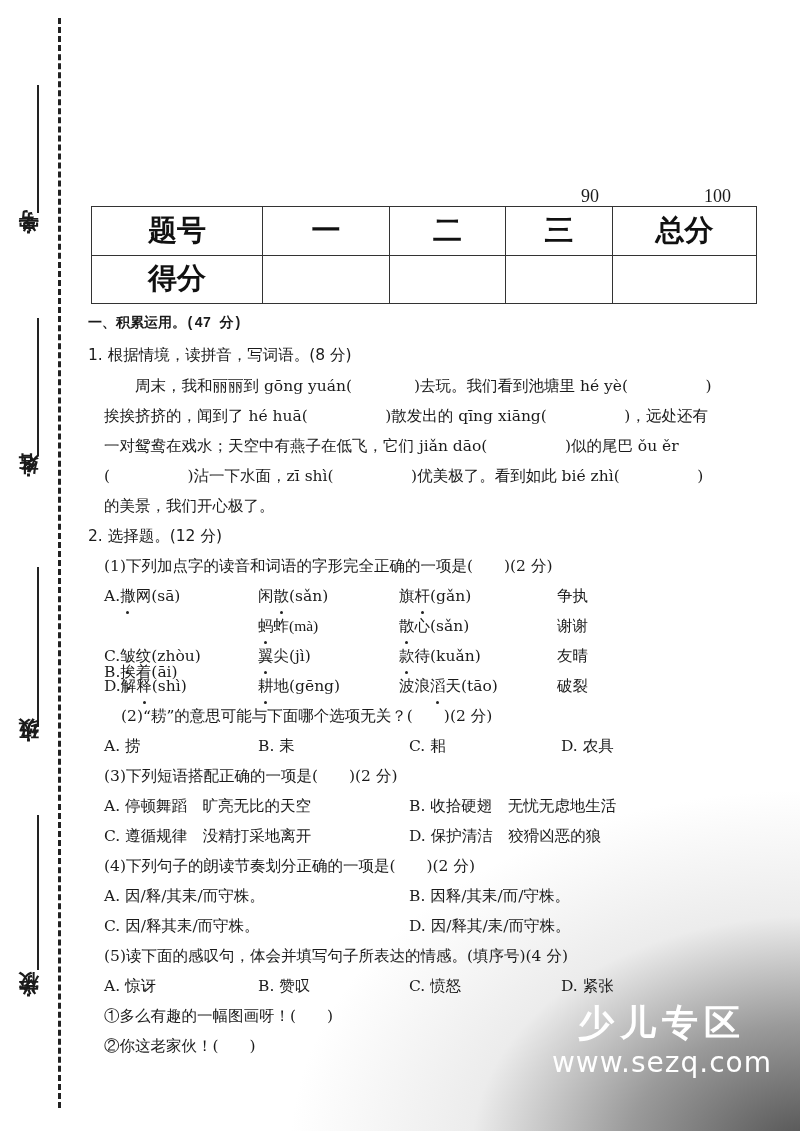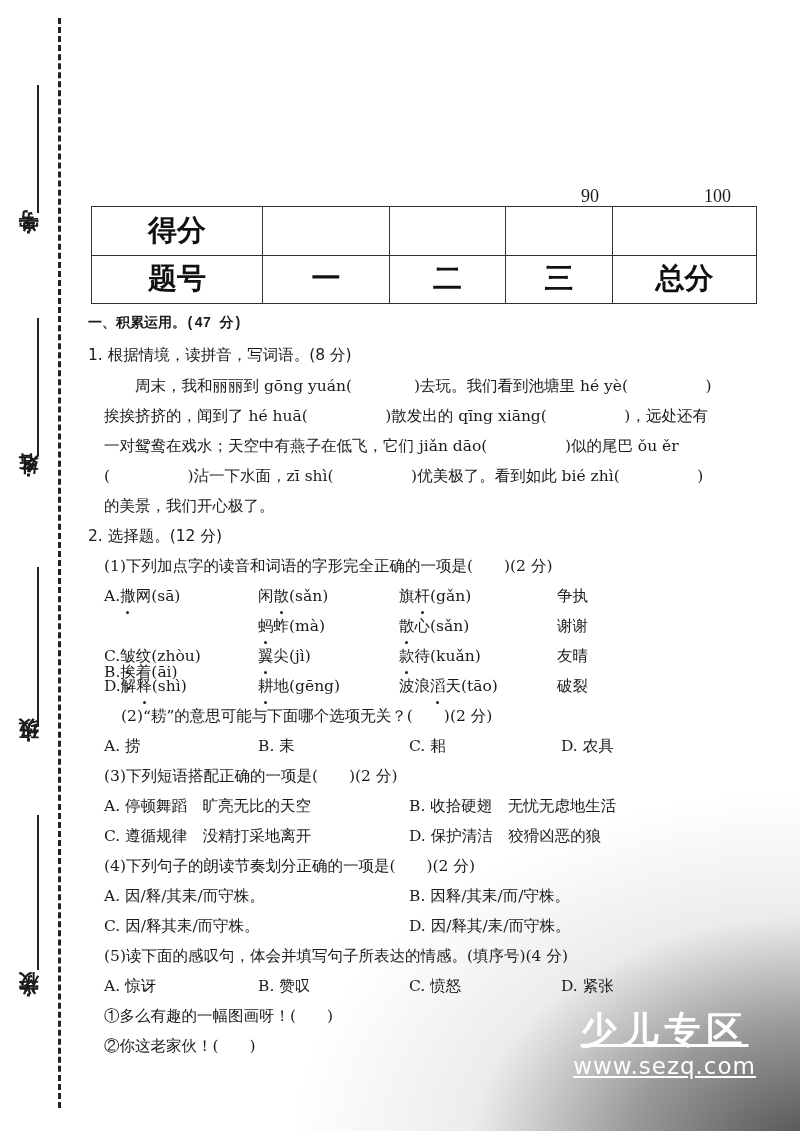--- a/index.html
+++ b/index.html
@@ -43,26 +43,25 @@
   .line { position: absolute; white-space: pre; }
   .sec-title { font-family: Liberation Mono, monospace; font-size: 14px; font-weight: bold; }
   .q-title { font-family: "DejaVu Sans", sans-serif; font-size: 15.5px; }
   .dot { position: relative; display: inline-block; }
   .dot::after {
     content: ""; position: absolute; left: 50%; bottom: -7px; width: 3px; height: 3px;
     margin-left: -1.5px; border-radius: 50%; background: #222;
   }
   .opt { position: absolute; white-space: pre; }
   .watermark {
-    position: absolute; right: 44px; bottom: 52px; text-align: center; color: #fff;
+    position: absolute; right: 28px; bottom: 52px; text-align: center; color: #fff;
     font-family: "DejaVu Sans", sans-serif;
-    text-decoration: underline;
   }
   .wm-cn { font-size: 36px; font-weight: bold; letter-spacing: 6px; }
-  .wm-url { font-size: 23px; letter-spacing: 1px; margin-top: -2px; text-align: right; }
+  .wm-url { font-size: 28px; letter-spacing: 1px; margin-top: -2px; text-align: right; }
 </style>
 </head>
 <body>
 
 <div class="page-bg"></div>
 
 <div class="dash-line"></div>
 
 <div class="bind-line" style="top:85px;height:128px;"></div>
 <div class="bind-label" style="top:222px;">学号：</div>
@@ -75,32 +74,32 @@
 
 <div class="bind-line" style="top:815px;height:155px;"></div>
 <div class="bind-label" style="top:985px;">学校：</div>
 
 <div class="score-nums" style="left:581px;">90</div>
 <div class="score-nums" style="left:704px;">100</div>
 
 <table class="score">
   <tbody>
       <tr>
+    <td style="width:171px;">题号</td>
+    <td style="width:127px;">一</td>
+    <td style="width:116px;">二</td>
+    <td style="width:107px;">三</td>
+    <td>总分</td>
+  </tr>
+  <tr>
     <td>得分</td>
     <td></td>
     <td></td>
     <td></td>
     <td></td>
-  </tr>
-  <tr>
-    <td style="width:171px;">题号</td>
-    <td style="width:127px;">一</td>
-    <td style="width:116px;">二</td>
-    <td style="width:107px;">三</td>
-    <td>总分</td>
   </tr>
 </tbody>
   </table>
 
 <div class="content">
   <div class="line sec-title" style="top:2px;left:0;">一、积累运用。(47 分)</div>
 
   <div class="line q-title" style="top:33px;left:0;">1. 根据情境，读拼音，写词语。(8 分)</div>
   <div class="line" style="top:64px;left:16px;">　　周末，我和丽丽到 gōng yuán(　　　　)去玩。我们看到池塘里 hé yè(　　　　　)</div>
   <div class="line" style="top:94px;left:16px;">挨挨挤挤的，闻到了 hé huā(　　　　　)散发出的 qīng xiāng(　　　　　)，远处还有</div>
@@ -112,21 +111,21 @@
   <div class="line" style="top:244px;left:16px;">(1)下列加点字的读音和词语的字形完全正确的一项是(　　)(2 分)</div>
 
   <div>
     <div class="opt" style="top:274px;left:16px;"><span>A.</span><span></span><span class="dot">撒</span><span>网(sā)</span></div>
     <div class="opt" style="top:274px;left:170px;"><span>闲</span><span class="dot">散</span><span>(sǎn)</span></div>
     <div class="opt" style="top:274px;left:311px;"><span>旗</span><span class="dot">杆</span><span>(gǎn)</span></div>
     <div class="opt" style="top:274px;left:469px;"><span>争执</span></div>
   </div>
   <div>
     <div class="opt" style="top:304px;left:16px;margin-top:46px;"><span>B.</span><span class="dot">挨</span><span>着(āi)</span></div>
-    <div class="opt" style="top:304px;left:170px;"><span class="dot">蚂</span><span>蚱(mà)</span></div>
+    <div class="opt" style="top:304px;left:170px;font-family:Liberation Serif, serif;"><span class="dot">蚂</span><span>蚱(mà)</span></div>
     <div class="opt" style="top:304px;left:311px;"><span class="dot">散</span><span>心(sǎn)</span></div>
     <div class="opt" style="top:304px;left:469px;text-align:right;"><span>谢谢</span></div>
   </div>
   <div>
     <div class="opt" style="top:334px;left:16px;"><span>C.</span><span class="dot">皱</span><span>纹(zhòu)</span></div>
     <div class="opt" style="top:334px;left:170px;"><span class="dot">翼</span><span>尖(jì)</span></div>
     <div class="opt" style="top:334px;left:311px;"><span class="dot">款</span><span>待(kuǎn)</span></div>
     <div class="opt" style="top:334px;left:469px;"><span>友晴</span></div>
   </div>
   <div>

